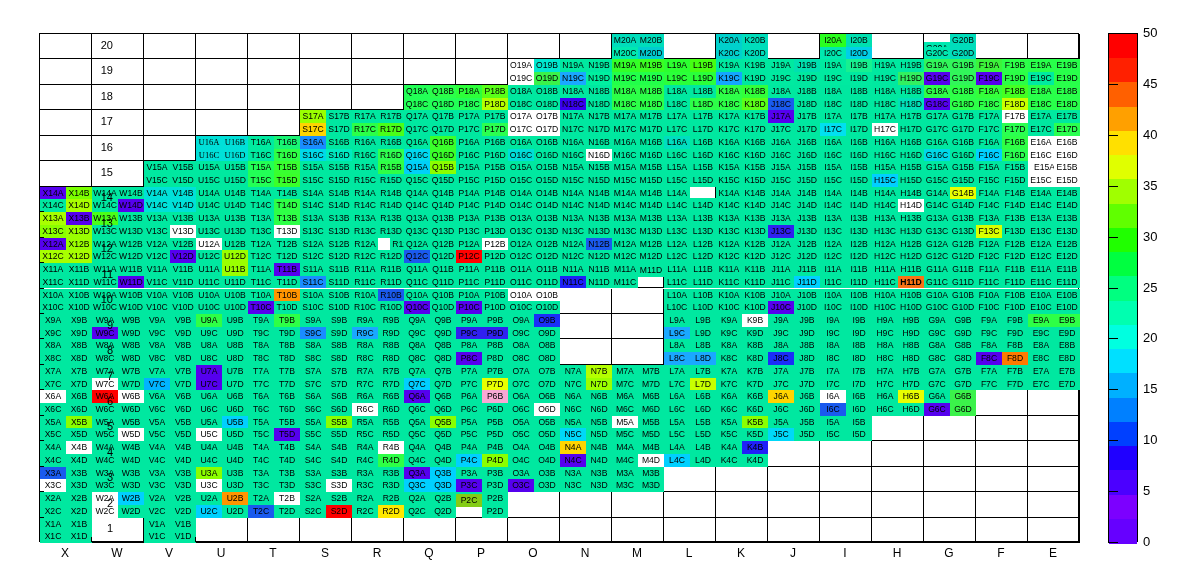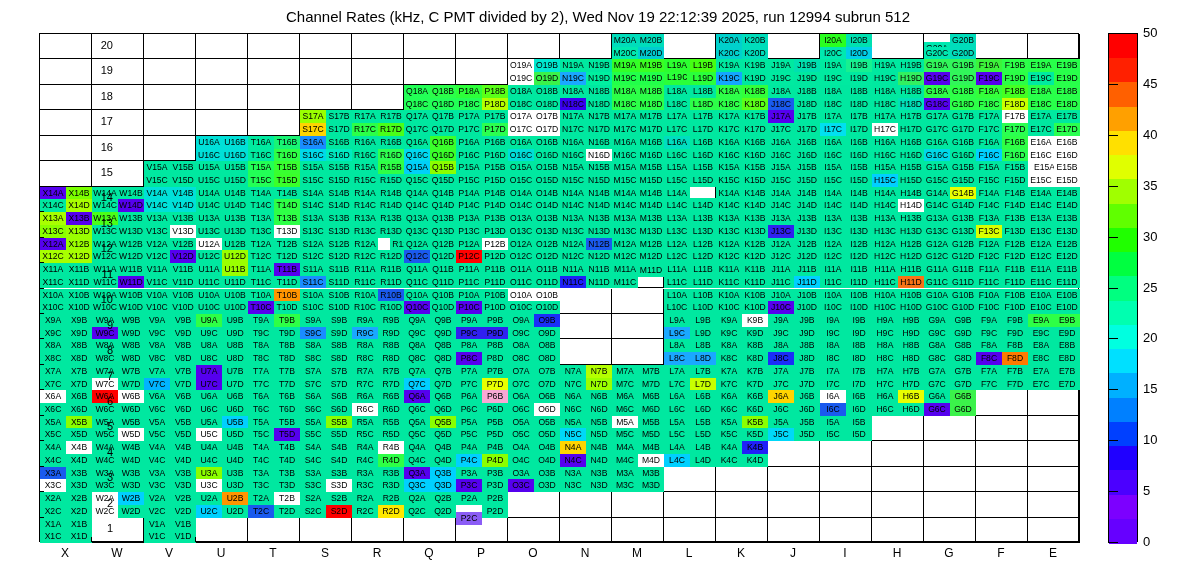--- a/index.html
+++ b/index.html
@@ -33,21 +33,20 @@
   #cbar{position:absolute;left:1108px;top:33px;width:30px;height:509px;border:1px solid #000;box-sizing:border-box;}
   .cbseg{position:absolute;left:0;width:100%;}
   .cbtick{position:absolute;left:1108px;width:10px;height:1px;background:#000;}
   .cblab{position:absolute;left:1143px;font-size:13px;color:#000;}
 </style>
 </head>
 <body>
 
 <div id="root">
 
-  <div id="title">Channel Rates (kHz, C PMT divided by 2), Wed Nov 19 22:12:39 2025, run 12994 subrun 512</div>
 
   <div id="plot">
     <div id="cells">
         <div class="cell" style="left: 0px; top: 0px; width: 52px; height: 25.45px;"></div>
         <div class="cell" style="left: 52px; top: 0px; width: 52px; height: 25.45px;"></div>
         <div class="cell" style="left: 104px; top: 0px; width: 52px; height: 25.45px;"></div>
         <div class="cell" style="left: 156px; top: 0px; width: 52px; height: 25.45px;"></div>
         <div class="cell" style="left: 208px; top: 0px; width: 52px; height: 25.45px;"></div>
         <div class="cell" style="left: 260px; top: 0px; width: 52px; height: 25.45px;"></div>
         <div class="cell" style="left: 312px; top: 0px; width: 52px; height: 25.45px;"></div>
@@ -107,21 +106,21 @@
         </div>
         <div class="cell" style="left: 572px; top: 25.45px; width: 52px; height: 25.45px;">
           <div class="quad" style="left: 0px; top: 0px; width: 26px; height: 12.725px; background: rgb(50, 255, 40);">M19A</div>
           <div class="quad" style="left: 26px; top: 0px; width: 26px; height: 12.725px; background: rgb(58, 255, 34);">M19B</div>
           <div class="quad" style="left: 0px; top: 12.725px; width: 26px; height: 12.725px; background: rgb(34, 255, 74);">M19C</div>
           <div class="quad" style="left: 26px; top: 12.725px; width: 26px; height: 12.725px; background: rgb(34, 255, 74);">M19D</div>
         </div>
         <div class="cell" style="left: 624px; top: 25.45px; width: 52px; height: 25.45px;">
           <div class="quad" style="left: 0px; top: 0px; width: 26px; height: 12.725px; background: rgb(43, 255, 48);">L19A</div>
           <div class="quad" style="left: 26px; top: 0px; width: 26px; height: 12.725px; background: rgb(70, 255, 18);">L19B</div>
-          <div class="quad" style="left: 0px; top: 12.725px; width: 26px; height: 12.725px; background: rgb(42, 255, 58); font-family: Liberation Mono, monospace;">L19C</div>
+          <div class="quad" style="left: 0px; top: 12.725px; width: 26px; height: 12.725px; background: rgb(42, 255, 58);">L19C</div>
           <div class="quad" style="left: 26px; top: 12.725px; width: 26px; height: 12.725px; background: rgb(42, 255, 58);">L19D</div>
         </div>
         <div class="cell" style="left: 676px; top: 25.45px; width: 52px; height: 25.45px;">
           <div class="quad" style="left: 0px; top: 0px; width: 26px; height: 12.725px; background: rgb(0, 232, 160);">K19A</div>
           <div class="quad" style="left: 26px; top: 0px; width: 26px; height: 12.725px; background: rgb(0, 232, 160);">K19B</div>
           <div class="quad" style="left: 0px; top: 12.725px; width: 26px; height: 12.725px; background: rgb(19, 166, 255);">K19C</div>
           <div class="quad" style="left: 26px; top: 12.725px; width: 26px; height: 12.725px; background: rgb(0, 232, 160);">K19D</div>
         </div>
         <div class="cell" style="left: 728px; top: 25.45px; width: 52px; height: 25.45px;">
           <div class="quad" style="left: 0px; top: 0px; width: 26px; height: 12.725px; background: rgb(0, 232, 160);">J19A</div>
@@ -335,21 +334,21 @@
         </div>
         <div class="cell" style="left: 988px; top: 76.35px; width: 52px; height: 25.45px;">
           <div class="quad" style="left: 0px; top: 0px; width: 26px; height: 12.725px; background: rgb(0, 232, 160);">E17A</div>
           <div class="quad" style="left: 26px; top: 0px; width: 26px; height: 12.725px; background: rgb(0, 232, 160);">E17B</div>
           <div class="quad" style="left: 0px; top: 12.725px; width: 26px; height: 12.725px; background: rgb(0, 232, 160);">E17C</div>
           <div class="quad" style="left: 26px; top: 12.725px; width: 26px; height: 12.725px; background: rgb(43, 255, 80);">E17D</div>
         </div>
         <div class="cell" style="left: 0px; top: 101.8px; width: 52px; height: 25.45px;"></div>
         <div class="cell" style="left: 52px; top: 101.8px; width: 52px; height: 25.45px;"></div>
         <div class="cell" style="left: 104px; top: 101.8px; width: 52px; height: 25.45px;"></div>
-        <div class="cell" style="left: 156px; top: 101.8px; width: 52px; height: 25.45px;">
+        <div class="cell" style="left: 156px; top: 101.8px; width: 52px; height: 25.45px; font-family: Liberation Serif, serif;">
           <div class="quad" style="left: 0px; top: 0px; width: 26px; height: 12.725px; background: rgb(0, 224, 216);">U16A</div>
           <div class="quad" style="left: 26px; top: 0px; width: 26px; height: 12.725px; background: rgb(0, 224, 216);">U16B</div>
           <div class="quad" style="left: 0px; top: 12.725px; width: 26px; height: 12.725px; background: rgb(0, 224, 216);">U16C</div>
           <div class="quad" style="left: 26px; top: 12.725px; width: 26px; height: 12.725px; background: rgb(0, 224, 216);">U16D</div>
         </div>
         <div class="cell" style="left: 208px; top: 101.8px; width: 52px; height: 25.45px;">
           <div class="quad" style="left: 0px; top: 0px; width: 26px; height: 12.725px; background: rgb(0, 234, 160);">T16A</div>
           <div class="quad" style="left: 26px; top: 0px; width: 26px; height: 12.725px; background: rgb(24, 244, 116);">T16B</div>
           <div class="quad" style="left: 0px; top: 12.725px; width: 26px; height: 12.725px; background: rgb(0, 234, 160);">T16C</div>
           <div class="quad" style="left: 26px; top: 12.725px; width: 26px; height: 12.725px; background: rgb(46, 255, 70);">T16D</div>
@@ -1007,21 +1006,21 @@
         <div class="cell" style="left: 780px; top: 229.05px; width: 52px; height: 25.45px;">
           <div class="quad" style="left: 0px; top: 0px; width: 26px; height: 12.725px; background: rgb(0, 232, 160);">I11A</div>
           <div class="quad" style="left: 26px; top: 0px; width: 26px; height: 12.725px; background: rgb(0, 232, 160);">I11B</div>
           <div class="quad" style="left: 0px; top: 12.725px; width: 26px; height: 12.725px; background: rgb(0, 232, 160);">I11C</div>
           <div class="quad" style="left: 26px; top: 12.725px; width: 26px; height: 12.725px; background: rgb(0, 232, 160);">I11D</div>
         </div>
         <div class="cell" style="left: 832px; top: 229.05px; width: 52px; height: 25.45px;">
           <div class="quad" style="left: 0px; top: 0px; width: 26px; height: 12.725px; background: rgb(0, 232, 160);">H11A</div>
           <div class="quad" style="left: 26px; top: 0px; width: 26px; height: 12.725px; background: rgb(0, 232, 160);">H11B</div>
           <div class="quad" style="left: 0px; top: 12.725px; width: 26px; height: 12.725px; background: rgb(0, 232, 160);">H11C</div>
-          <div class="quad" style="left: 26px; top: 12.725px; width: 26px; height: 12.725px; background: #f97316;">H11D</div>
+          <div class="quad" style="left: 26px; top: 12.725px; width: 26px; height: 12.725px; background: #f97316; font-weight: bold;">H11D</div>
         </div>
         <div class="cell" style="left: 884px; top: 229.05px; width: 52px; height: 25.45px;">
           <div class="quad" style="left: 0px; top: 0px; width: 26px; height: 12.725px; background: rgb(0, 232, 160);">G11A</div>
           <div class="quad" style="left: 26px; top: 0px; width: 26px; height: 12.725px; background: rgb(0, 232, 160);">G11B</div>
           <div class="quad" style="left: 0px; top: 12.725px; width: 26px; height: 12.725px; background: rgb(0, 232, 160);">G11C</div>
           <div class="quad" style="left: 26px; top: 12.725px; width: 26px; height: 12.725px; background: rgb(0, 232, 160);">G11D</div>
         </div>
         <div class="cell" style="left: 936px; top: 229.05px; width: 52px; height: 25.45px;">
           <div class="quad" style="left: 0px; top: 0px; width: 26px; height: 12.725px; background: rgb(0, 232, 160);">F11A</div>
           <div class="quad" style="left: 26px; top: 0px; width: 26px; height: 12.725px; background: rgb(0, 232, 160);">F11B</div>
@@ -1908,21 +1907,21 @@
         </div>
         <div class="cell" style="left: 364px; top: 458.1px; width: 52px; height: 25.45px;">
           <div class="quad" style="left: 0px; top: 0px; width: 26px; height: 12.725px; background: rgb(0, 232, 160);">Q2A</div>
           <div class="quad" style="left: 26px; top: 0px; width: 26px; height: 12.725px; background: rgb(0, 232, 160);">Q2B</div>
           <div class="quad" style="left: 0px; top: 12.725px; width: 26px; height: 12.725px; background: rgb(0, 232, 160);">Q2C</div>
           <div class="quad" style="left: 26px; top: 12.725px; width: 26px; height: 12.725px; background: rgb(0, 232, 160);">Q2D</div>
         </div>
         <div class="cell" style="left: 416px; top: 458.1px; width: 52px; height: 25.45px;">
           <div class="quad" style="left: 0px; top: 0px; width: 26px; height: 12.725px; background: rgb(0, 232, 160);">P2A</div>
           <div class="quad" style="left: 26px; top: 0px; width: 26px; height: 12.725px; background: rgb(0, 232, 160);">P2B</div>
-          <div class="quad" style="left: 0px; top: 20px; width: 26px; height: 12.725px; background: #8b5cf6;">P2C</div>
+          <div class="quad" style="left: 0px; top: 2px; width: 26px; height: 12.725px; background: #84cc16;">P2C</div>
           <div class="quad" style="left: 26px; top: 12.725px; width: 26px; height: 12.725px; background: rgb(0, 232, 160);">P2D</div>
         </div>
         <div class="cell" style="left: 468px; top: 458.1px; width: 52px; height: 25.45px;"></div>
         <div class="cell" style="left: 520px; top: 458.1px; width: 52px; height: 25.45px;"></div>
         <div class="cell" style="left: 572px; top: 458.1px; width: 52px; height: 25.45px;"></div>
         <div class="cell" style="left: 624px; top: 458.1px; width: 52px; height: 25.45px;"></div>
         <div class="cell" style="left: 676px; top: 458.1px; width: 52px; height: 25.45px;"></div>
         <div class="cell" style="left: 728px; top: 458.1px; width: 52px; height: 25.45px;"></div>
         <div class="cell" style="left: 780px; top: 458.1px; width: 52px; height: 25.45px;"></div>
         <div class="cell" style="left: 832px; top: 458.1px; width: 52px; height: 25.45px;"></div>

